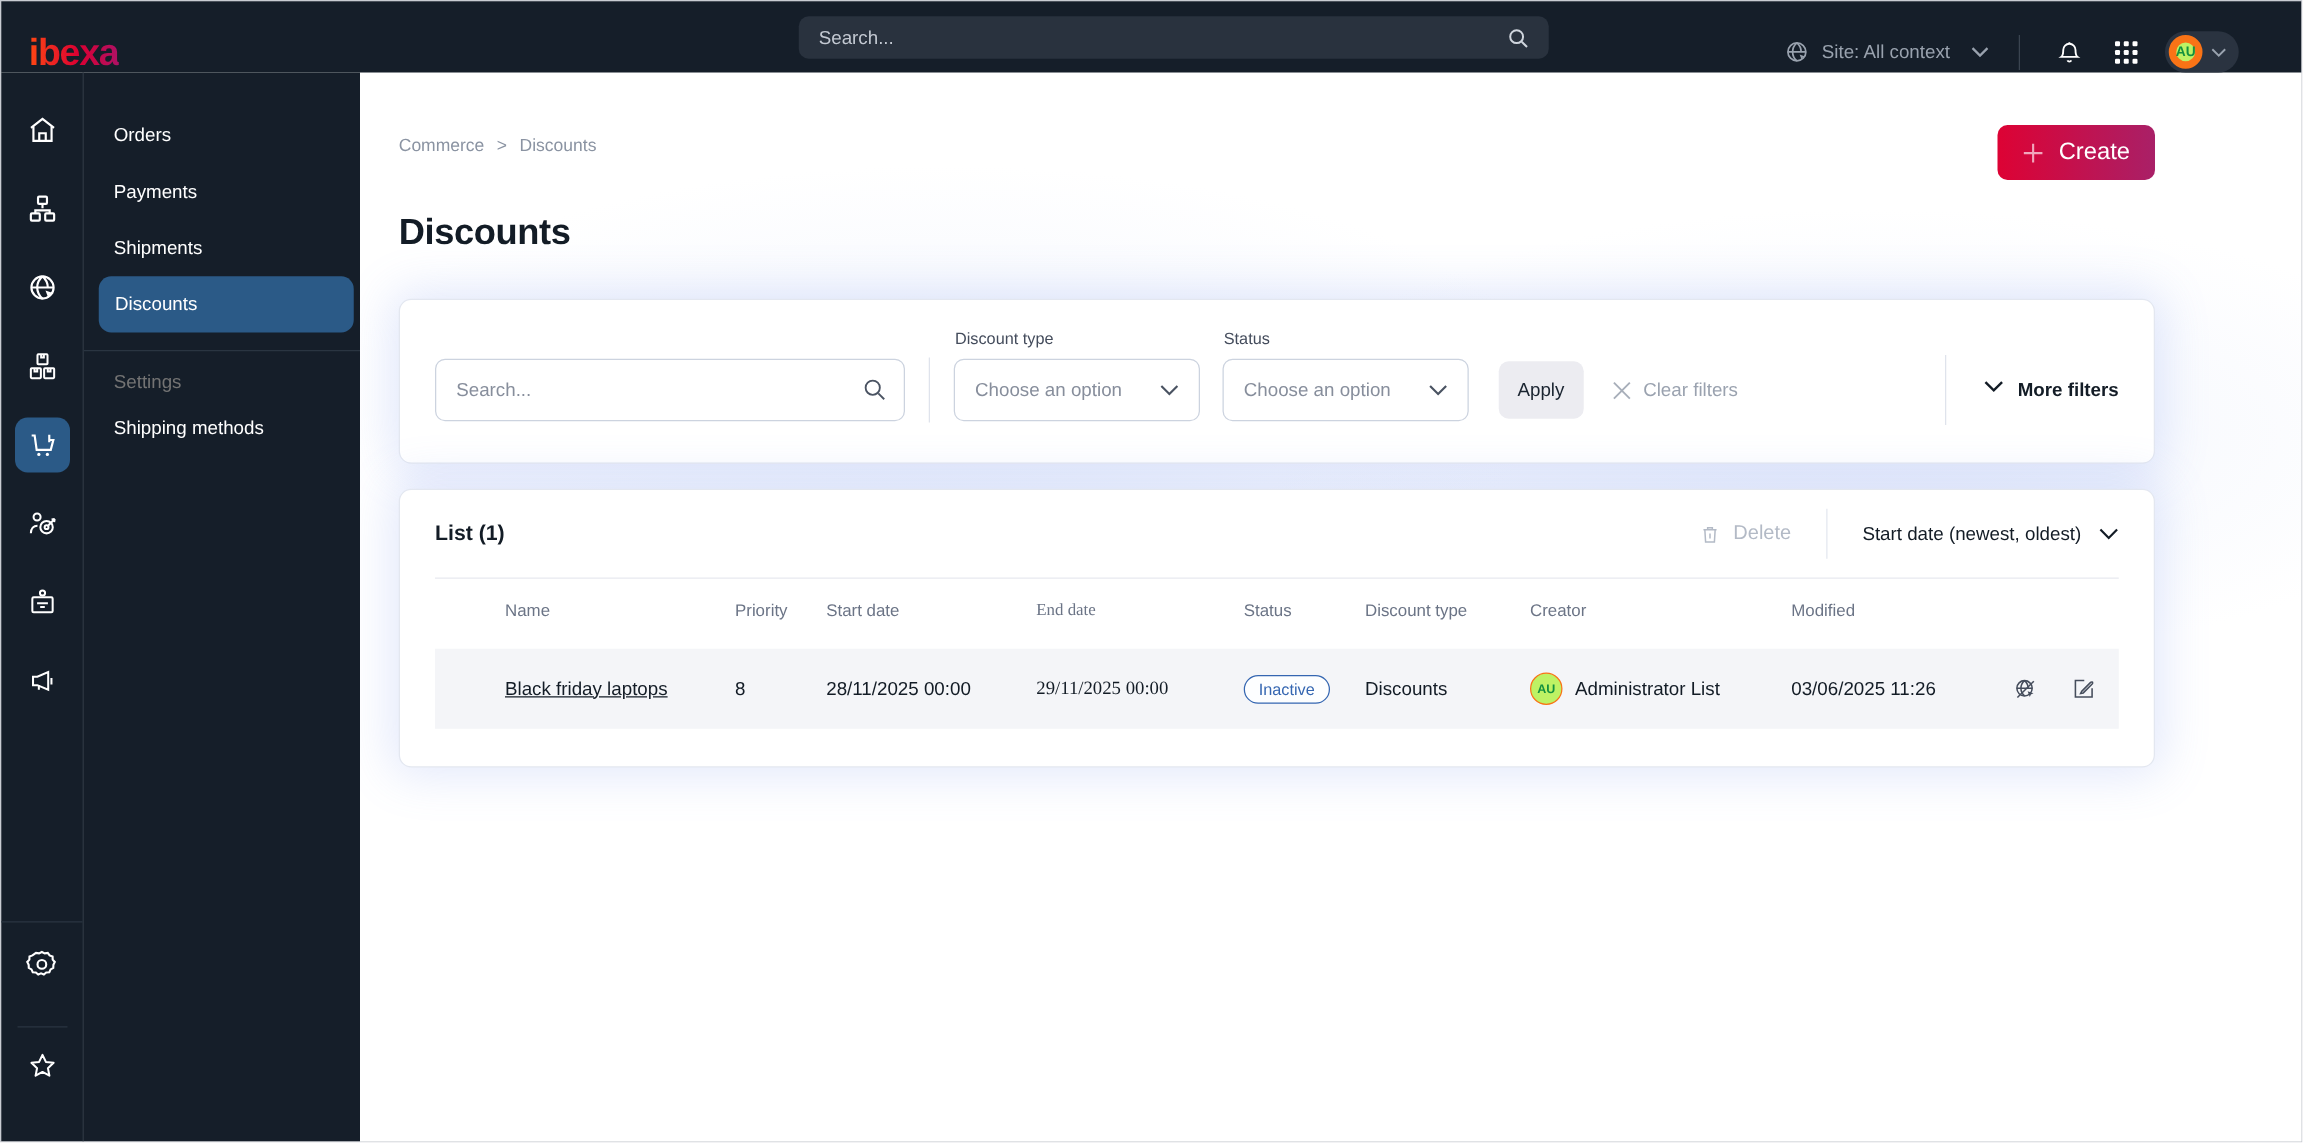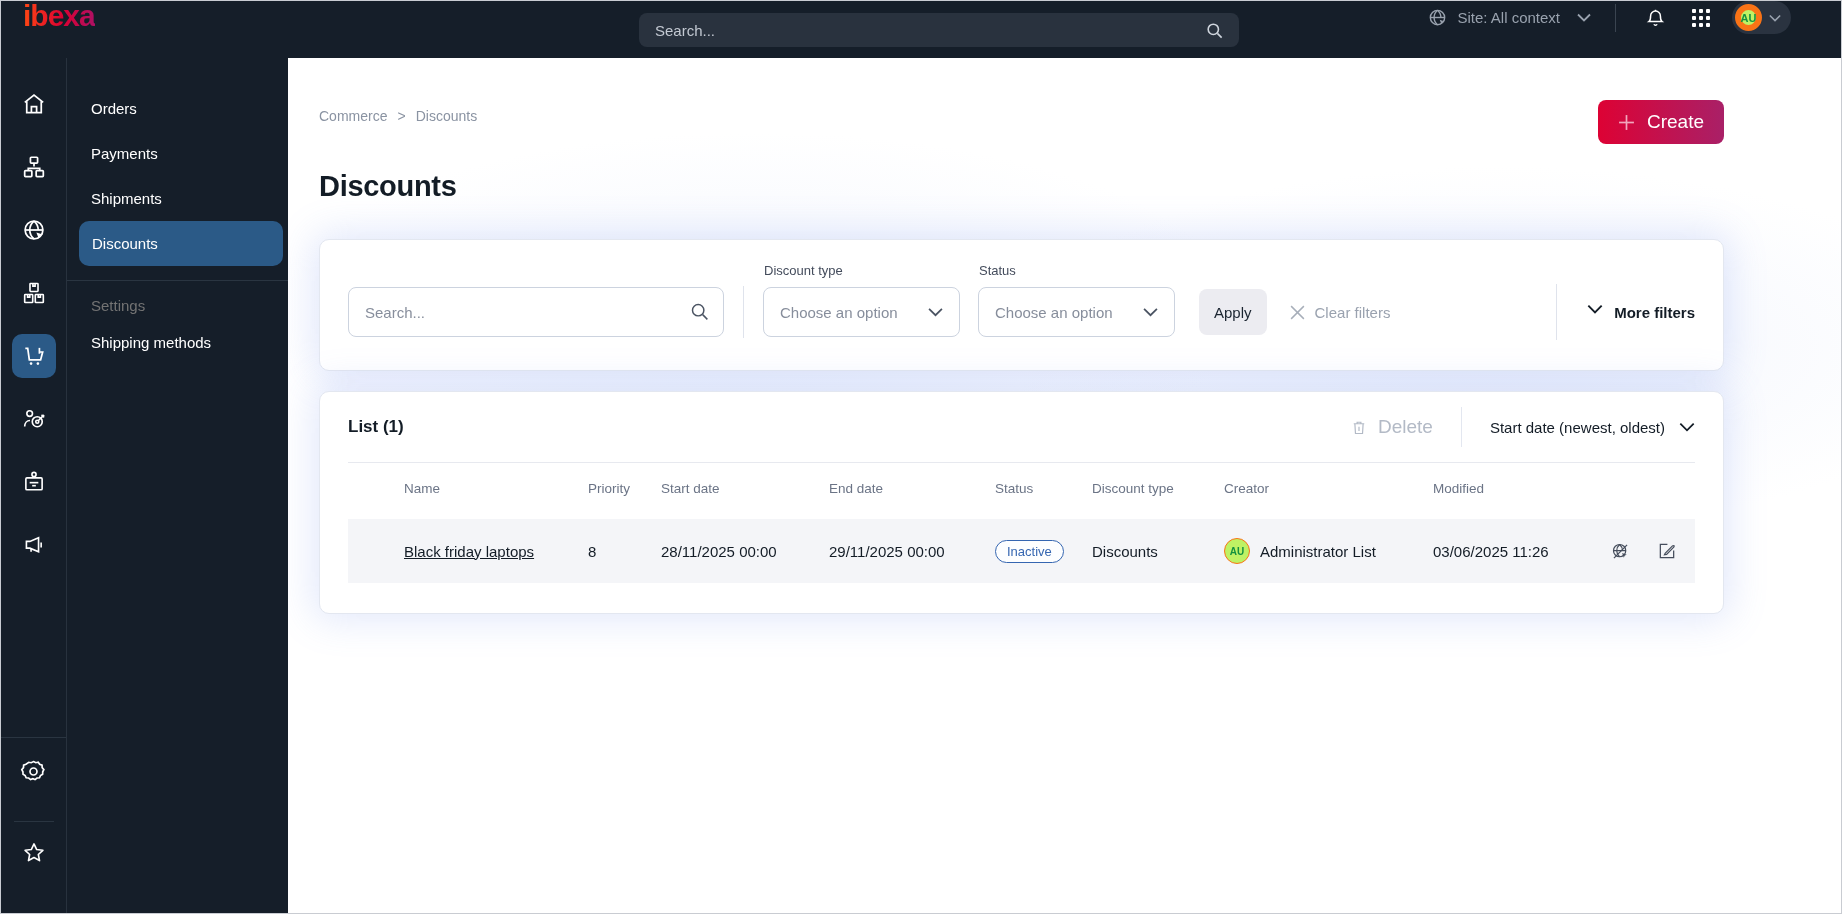--- a/index.html
+++ b/index.html
@@ -1,21 +1,21 @@
 <!DOCTYPE html>
 <html><head>
 <meta charset="utf-8">
 <style>
   * { margin:0; padding:0; box-sizing:border-box; }
   html,body { width:1842px; height:914px; }
   body { font-family:"Liberation Sans", sans-serif; background:#fff; overflow:hidden; }
   .page { width:1842px; height:914px; border:1px solid #c9ccd2; display:flex; flex-direction:column; background:#fff; }
 
   
-  .topbar { height:57px; background:#151e29; display:flex; align-items:flex-start; padding:0 50px 0 22px; position:relative; flex:0 0 auto; }
+  .topbar { height:57px; background:#151e29; display:flex; align-items:flex-end; padding:0 50px 0 22px; position:relative; flex:0 0 auto; }
   .logo { font-size:30px; font-weight:700; letter-spacing:-1px; background:linear-gradient(90deg,#ff4713 0%,#db0032 55%,#ae1164 100%); -webkit-background-clip:text; background-clip:text; color:transparent; line-height:1; }
   .global-search { position:absolute; left:638px; top:12px; width:600px; height:34px; background:#29323e; border-radius:8px; display:flex; align-items:center; padding:0 14px 0 16px; }
   .global-search input { flex:1; background:transparent; border:none; outline:none; color:#d5dae1; font-size:15px; font-family:inherit; }
   .global-search input::placeholder { color:#c3c9d2; opacity:1; }
   .topbar-right { margin-left:auto; display:flex; align-items:center; gap:16px; }
   .site-selector { display:flex; align-items:center; gap:9px; color:#99a2ae; font-size:15px; cursor:pointer; }
   .site-selector .chev { margin-left:8px; }
   .tb-divider { width:1px; height:28px; background:#3a4450; margin:0 8px; }
   .icon-btn { display:flex; align-items:center; justify-content:center; width:30px; height:30px; cursor:pointer; }
   .avatar-pill { display:flex; align-items:center; gap:7px; background:#2a3340; border-radius:999px; padding:3px 10px 3px 3px; cursor:pointer; }
@@ -67,34 +67,34 @@
   .clear-btn { display:flex; align-items:center; gap:9px; margin-left:22px; color:#9aa2af; font-size:15px; cursor:pointer; }
   .more-filters { margin-left:auto; display:flex; align-items:center; }
   .more-filters .mf-div { width:1px; height:56px; background:#dfe3ec; margin-right:30px; }
   .more-filters .mf-inner { display:flex; gap:11px; color:#131c26; font-size:15px; font-weight:700; cursor:pointer; }
 
   
   .list-card { margin-top:20px; padding:0 28px 30px; }
   .list-head { height:70px; display:flex; align-items:center; }
   .list-title { font-size:17px; font-weight:700; color:#131c26; }
   .list-head-right { margin-left:auto; display:flex; align-items:center; }
-  .delete-btn { display:flex; align-items:center; gap:10px; color:#b3bac6; font-size:19px; cursor:default; }
+  .delete-btn { display:flex; align-items:center; gap:10px; color:#b3bac6; font-size:16px; cursor:default; }
   .lh-div { width:1px; height:40px; background:#e3e7f0; margin:0 28px; }
   .sort-select { display:flex; align-items:center; gap:14px; color:#131c26; font-size:15px; cursor:pointer; }
 
   .tbl { border-top:1px solid #e7e9ef; }
   .tr { display:flex; align-items:center; }
   .tr.head { height:50px; color:#6b7486; font-size:13.5px; }
   .tr.row { height:64px; background:#f4f5f8; color:#131c26; font-size:15px; margin-top:6px; }
   .td { flex:0 0 auto; padding-right:8px; }
   .c-cb { width:56px; padding-left:18px; }
   .c-name { width:184px; }
   .c-pri { width:73px; }
   .c-start { width:168px; }
-  .c-end { width:166px; }
+  .c-end { width:166px;font-family:Liberation Serif, serif; }
   .c-status { width:97px; }
   .c-type { width:120px; }
   .c-creator { width:209px; display:flex; align-items:center; gap:10px;margin-left:12px; }
   .c-mod { width:161px; }
   .c-actions { flex:1; display:flex; justify-content:flex-end; gap:26px; padding-right:18px; color:#454d5c; }
   .checkbox { width:17px; height:17px; border-radius:4px; background:#e9eaee; cursor:pointer; }
   .tr.row .checkbox { background:#e2e4e9; }
   .name-link { color:#131c26; text-decoration:underline; cursor:pointer; }
   .status-badge { display:inline-block; border:1px solid #3566b1; color:#3566b1; border-radius:999px; padding:3px 11px; font-size:13px; background:#fdfeff; }
   .row-action { cursor:pointer; display:flex; align-items:center; }

